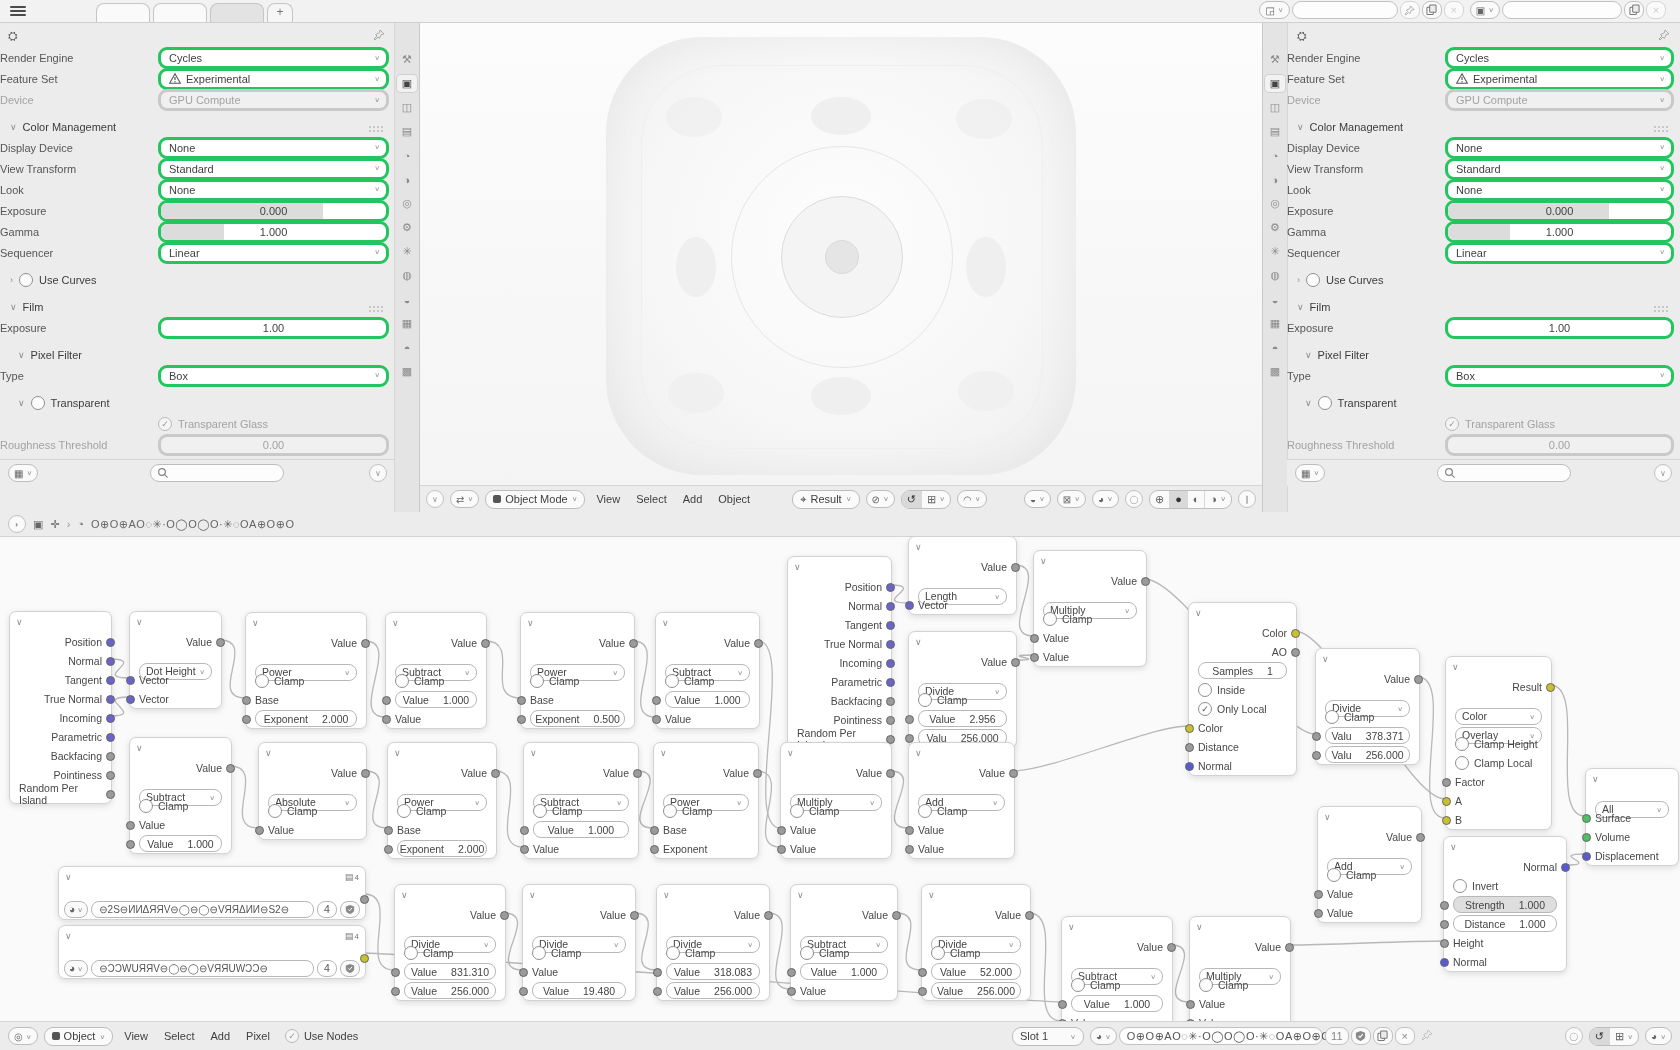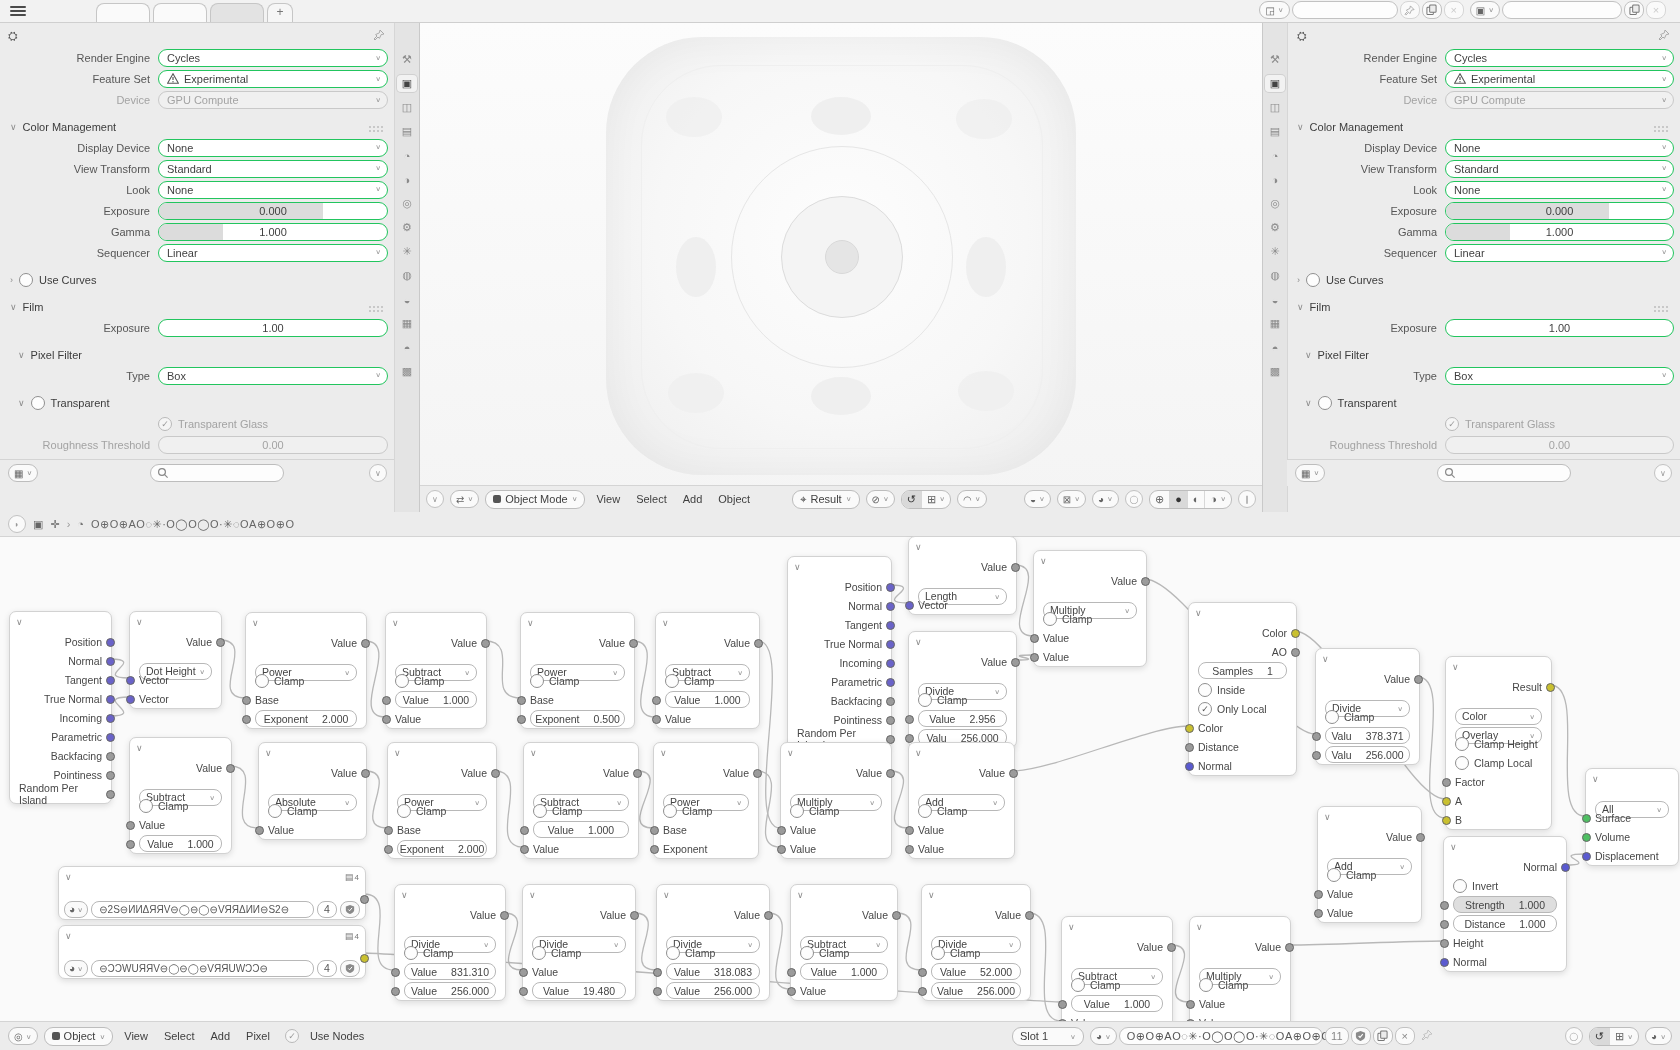--- a/index.html
+++ b/index.html
@@ -29,22 +29,22 @@
   #props-right .props-content{left:24px;right:0;}
   .props-header-icon{position:absolute;top:6px;left:8px;color:#555;font-size:12px;}
   .props-pin{position:absolute;top:6px;right:10px;opacity:.8;}
   .tabstrip{position:absolute;top:0;bottom:0;width:24px;background:#e4e4e4;display:flex;flex-direction:column;align-items:center;padding-top:28px;gap:7px;}
   #props-left .tabstrip{right:0;border-left:1px solid #d6d6d6;}
   #props-right .tabstrip{left:0;border-right:1px solid #d6d6d6;}
   .ptab{width:20px;height:17px;border-radius:4px;display:flex;align-items:center;justify-content:center;font-size:11px;color:#8a8a8a;}
   .ptab.active{background:#f2f2f2;color:#444;box-shadow:0 0 0 1px #d0d0d0;}
   .props-rows{position:absolute;left:0;right:6px;top:26px;}
   .prow{display:flex;align-items:center;height:17px;margin-bottom:4px;}
-  .prow .plabel{width:150px;text-align:right;padding-right:8px;color:#565656;flex:0 0 150px;}
-  .prow .pfield{flex:1;max-width:228px;position:relative;height:16px;border:1px solid #22c55e;border-radius:9px;background:#fff;display:flex;align-items:center;overflow:hidden;justify-content:space-between;}
+  .prow .plabel{width:150px;text-align:left;padding-right:8px;color:#565656;flex:0 0 150px;}
+  .prow .pfield{flex:1;max-width:228px;position:relative;height:16px;border:3px solid #22c55e;border-radius:9px;background:#fff;display:flex;align-items:center;overflow:hidden;justify-content:space-between;}
   .pfield .val{flex:1;text-align:left;padding:0 8px;color:#3f3f3f;position:relative;z-index:1;display:flex;align-items:center;gap:5px;}
   .pfield .val.center{text-align:center;justify-content:center;}
   .pfield .chev{margin-right:6px;position:relative;z-index:1;}
   .pfield .fill{position:absolute;left:0;top:0;bottom:0;background:#dcdcdc;}
   .pfield.disabled{background:#f0f0f0;border-color:#c9c9c9;}
   .pfield.disabled .val{color:#a3a3a3;}
   .prow.sect{margin-top:10px;}
   .sect-label{color:#3c3c3c;display:flex;align-items:center;gap:6px;padding-left:10px;flex:1;}
   .sect-label .tri{color:#8a8a8a;font-size:9px;}
   .grip{width:2px;height:2px;border-radius:50%;background:#bdbdbd;box-shadow:4px 0 0 #bdbdbd,8px 0 0 #bdbdbd,12px 0 0 #bdbdbd,0 4px 0 #bdbdbd,4px 4px 0 #bdbdbd,8px 4px 0 #bdbdbd,12px 4px 0 #bdbdbd;margin-right:18px;}
@@ -85,21 +85,21 @@
   .nsel{flex:1;height:15px;border:1px solid #b8b8b8;border-radius:8px;background:#fff;display:flex;align-items:center;padding:0 6px;color:#444;margin-top:21px;}
   .nsel .chev{margin-left:auto;}
   .nfld{flex:1;height:15px;border:1px solid #b8b8b8;border-radius:8px;background:#fff;display:flex;align-items:center;justify-content:center;gap:14px;color:#444;overflow:hidden;}
   .nfld.filled{background:#dedede;}
   .nchk{display:flex;align-items:center;gap:5px;}
   .dbrow{height:20px;display:flex;align-items:center;gap:3px;padding:0 5px;}
   .dbrow .nname{flex:1;height:15px;border:1px solid #b8b8b8;border-radius:8px;background:#fff;display:flex;align-items:center;padding:0 7px;font-size:10px;color:#555;white-space:nowrap;overflow:hidden;}
   .dbrow .ncount{width:18px;height:15px;border:1px solid #b8b8b8;border-radius:8px;background:#fff;display:flex;align-items:center;justify-content:center;color:#555;}
   .minichip{height:15px;border:1px solid #b8b8b8;border-radius:8px;background:#fafafa;display:inline-flex;align-items:center;padding:0 4px;gap:2px;color:#666;}
   #ne-footer{position:absolute;left:0;right:0;bottom:0;height:28px;background:#ececec;border-top:1px solid #d4d4d4;display:flex;align-items:center;gap:6px;padding:0 8px;}
-  .usenodes{display:flex;align-items:center;gap:11px;color:#3f3f3f;margin-left:4px;}
+  .usenodes{display:flex;align-items:center;gap:5px;color:#3f3f3f;margin-left:4px;}
 </style>
 </head>
 <body>
 
 <div id="screen">
 
   <div id="topbar" class="area">
     <div class="burger">
         <i></i>
         <i></i>

